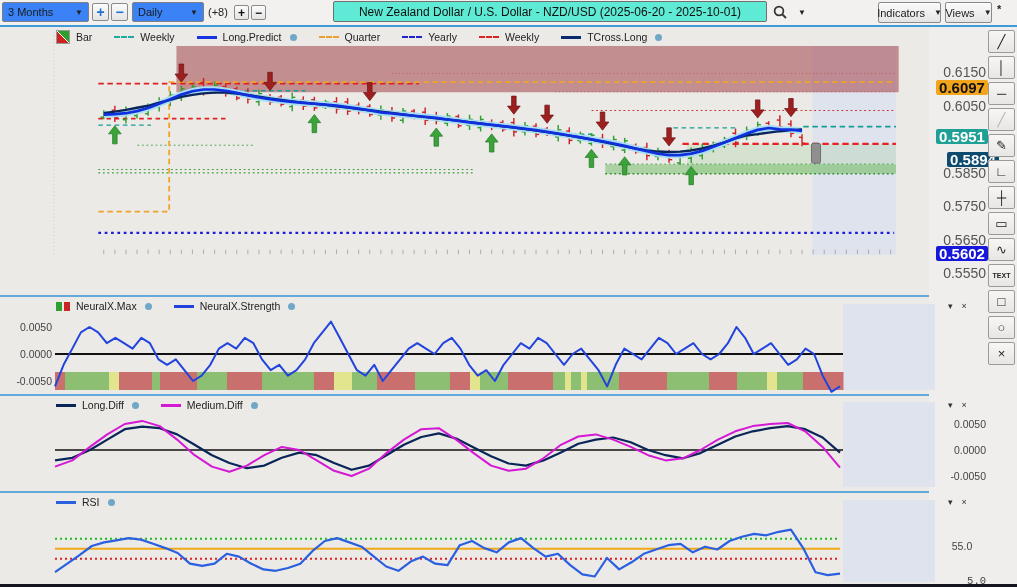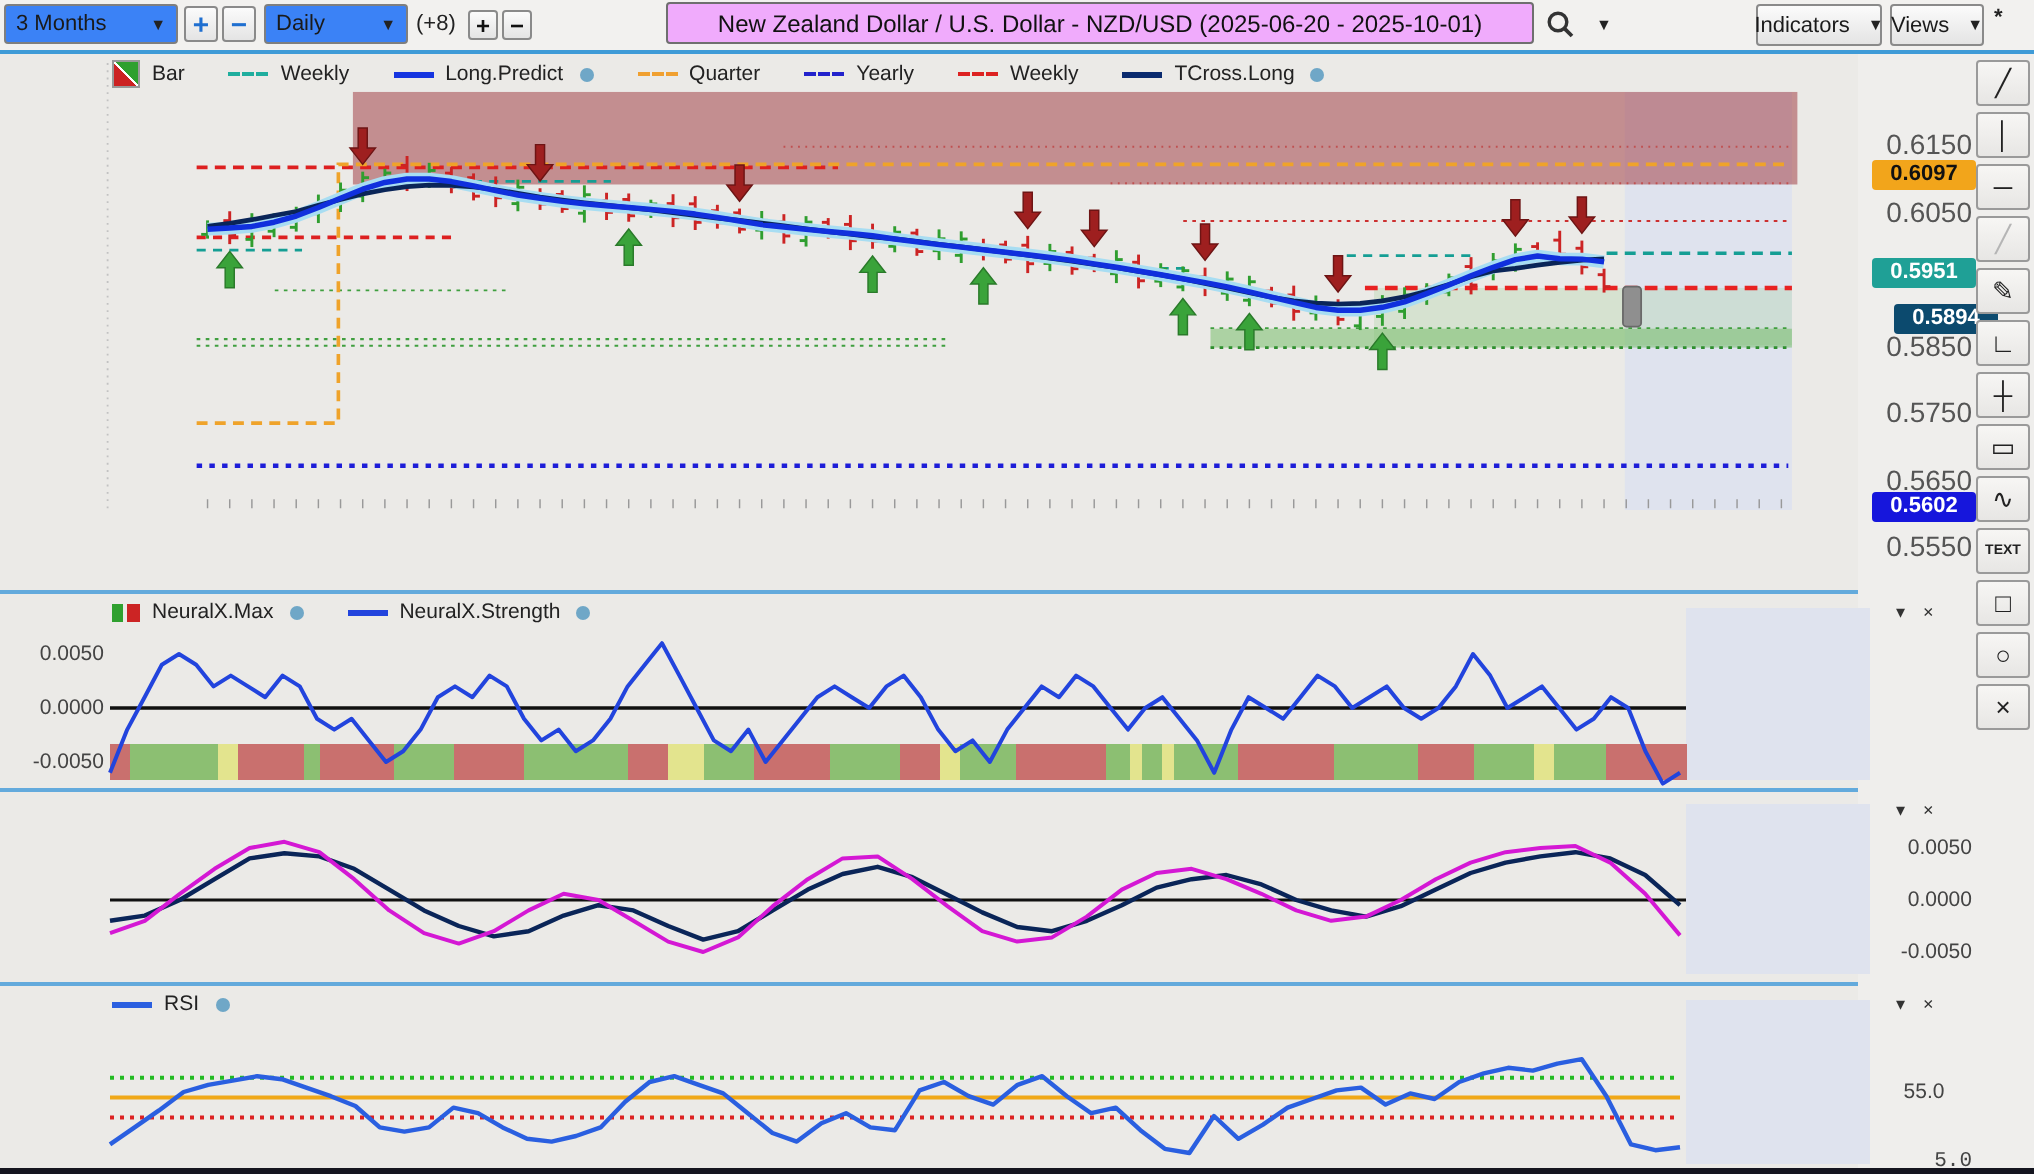--- a/index.html
+++ b/index.html
@@ -9,21 +9,21 @@
   .toolbar{position:absolute;left:0;top:0;width:1017px;height:25px;background:#f2f1ef;
            border-bottom:2px solid #3f9bd7;z-index:30;}
   .tb{position:absolute;box-sizing:border-box;font-size:11px;color:#1a1a1a;}
   .select{background:#3b82f6;border:1px solid #7f7f7f;border-radius:2px;display:flex;align-items:center;
           justify-content:space-between;padding:0 5px;height:20px;top:2px;cursor:default;}
   .caret{font-size:8px;color:#222;margin-left:4px;}
   .btn{background:linear-gradient(#fbfbfb,#e4e4e4);border:1px solid #8a8a8a;border-radius:2px;
        display:flex;align-items:center;justify-content:center;cursor:default;}
   .btn.blue{color:#1f6fd0;font-weight:bold;font-size:14px;}
   .btn.small{font-weight:bold;font-size:12px;color:#111;}
-  .titlebox{background:#f0abfc;border:1px solid #6f6f6f;border-radius:2px;height:21px;top:1px;
+  .titlebox{background:#5eead4;border:1px solid #6f6f6f;border-radius:2px;height:21px;top:1px;
             display:flex;align-items:center;justify-content:center;font-size:12px;color:#111;}
   .plain-label{top:6px;font-size:11px;color:#222;}
   
   .section{position:absolute;left:0;width:929px;background:#ebeae7;}
   .section svg{position:absolute;left:0;top:0;}
   .sec-main{top:27px;height:268px;}
   .panel{border-top:2px solid #63aadc;}
   .sec-p1{top:295px;height:99px;}
   .sec-p2{top:394px;height:97px;}
   .sec-p3{top:491px;height:93px;}
@@ -32,21 +32,21 @@
   .legend{position:absolute;left:56px;top:3px;display:flex;align-items:center;gap:22px;
           font-size:10.5px;color:#222;z-index:5;}
   .legend .item{display:flex;align-items:center;gap:6px;}
   .sw-line{width:20px;height:0;}
   .sw-bar{width:12px;height:12px;background:linear-gradient(45deg,#cc2222 46%,#ffffff 46%,#ffffff 54%,#2fa02f 54%);border:1px solid #999;}
   .sw-nx{width:14px;height:9px;background:linear-gradient(90deg,#2fa02f 0 40%,transparent 40% 55%,#cc2424 55% 100%);}
   .info-dot{width:7px;height:7px;border-radius:50%;background:#6fa7c7;display:inline-block;margin-left:2px;}
   
   .price-label{position:absolute;left:936px;width:50px;text-align:right;font-size:14px;color:#555;}
   .price-badge{position:absolute;left:936px;width:52px;height:15px;border-radius:2px;text-align:center;
-               font-size:11px;font-weight:bold;line-height:15px;}
+               font-size:15px;font-weight:bold;line-height:15px;}
   .date-label{position:absolute;transform:translateX(-50%);font-size:10.5px;color:#333;top:281px;}
   .ptick-left{position:absolute;left:6px;width:46px;text-align:right;font-size:10.5px;color:#444;}
   .ptick-right{position:absolute;left:938px;width:48px;text-align:right;font-size:10.5px;color:#444;}
   .panel-ctrl{position:absolute;left:948px;top:4px;display:flex;gap:9px;font-size:9px;color:#333;z-index:6;}
   .panel-ctrl span{cursor:default;}
   
   .toolcol{position:absolute;left:988px;top:30px;width:28px;display:flex;flex-direction:column;gap:3px;z-index:40;}
   .toolbtn{width:25px;height:21px;background:linear-gradient(#f7f6f4,#e7e6e4);border:1px solid #9a9a9a;
            border-radius:2px;display:flex;align-items:center;justify-content:center;font-size:13px;color:#222;cursor:default;}
   .toolbtn.disabled{color:#b5b5b5;}
@@ -449,20 +449,32 @@
         <polyline points="55.0,384.4 63.6,362.8 72.3,346.6 80.9,330.4 89.5,325.0 98.1,330.4 106.8,341.2 115.4,335.8 124.0,341.2 132.6,346.6 141.3,335.8 149.9,341.2 158.5,357.4 167.1,362.8 175.8,357.4 184.4,368.2 193.0,379.0 201.6,373.6 210.3,362.8 218.9,346.6 227.5,341.2 236.2,346.6 244.8,335.8 253.4,341.2 262.0,357.4 270.7,368.2 279.3,362.8 287.9,373.6 296.5,368.2 305.2,357.4 313.8,341.2 322.4,330.4 331.0,319.6 339.7,335.8 348.3,352.0 356.9,368.2 365.5,373.6 374.2,362.8 382.8,379.0 391.4,368.2 400.1,357.4 408.7,346.6 417.3,341.2 425.9,346.6 434.6,352.0 443.2,341.2 451.8,335.8 460.4,346.6 469.1,362.8 477.7,373.6 486.3,368.2 494.9,379.0 503.6,362.8 512.2,352.0 520.8,341.2 529.5,346.6 538.1,335.8 546.7,341.2 555.3,352.0 564.0,362.8 572.6,352.0 581.2,346.6 589.8,357.4 598.5,368.2 607.1,384.4 615.7,362.8 624.3,346.6 633.0,352.0 641.6,357.4 650.2,346.6 658.8,335.8 667.5,341.2 676.1,352.0 684.7,346.6 693.4,341.2 702.0,352.0 710.6,357.4 719.2,352.0 727.9,341.2 736.5,325.0 745.1,335.8 753.7,352.0 762.4,346.6 771.0,341.2 779.6,352.0 788.2,362.8 796.9,357.4 805.5,346.6 814.1,352.0 822.7,373.6 831.4,389.8 840.0,384.4" fill="none" stroke="#2244dd" stroke-width="2" stroke-linejoin="round"></polyline>
       </svg>
     <div id="p1-ticks">
         <div class="ptick-left" style="top: 24px;">0.0050</div>
         <div class="ptick-left" style="top: 51px;">0.0000</div>
         <div class="ptick-left" style="top: 78px;">-0.0050</div>
       </div>
   </div>
 
   <div class="section panel sec-p2">
+    <div class="legend" id="legend-p2">
+        <div class="item">
+          <div class="sw-line" style="border-top: 3px solid rgb(10, 37, 88);"></div>
+          <span>Long.Diff</span>
+          <div class="info-dot"></div>
+        </div>
+        <div class="item">
+          <div class="sw-line" style="border-top: 3px solid rgb(212, 24, 212);"></div>
+          <span>Medium.Diff</span>
+          <div class="info-dot"></div>
+        </div>
+      </div>
     <div class="panel-ctrl">
       <span>▾</span>
       <span>×</span>
     </div>
     <svg id="p2-svg" width="1017" height="97" viewBox="0 394 1017 97">
         <rect x="843" y="400" width="92" height="85" fill="#dfe3ee"></rect>
         <line x1="55" x2="843" y1="448" y2="448" stroke="#111" stroke-width="1.5"></line>
         <polyline points="55.0,458.4 72.4,455.8 89.9,448.0 107.3,437.6 124.8,427.2 142.2,424.6 159.7,426.2 177.1,432.4 194.6,442.8 212.0,453.2 229.4,461.0 246.9,466.2 264.3,463.6 281.8,455.8 299.2,450.6 316.7,453.2 334.1,461.0 351.6,467.8 369.0,463.6 386.4,453.2 403.9,442.8 421.3,435.0 438.8,431.4 456.2,436.6 473.7,445.4 491.1,454.2 508.6,461.5 526.0,463.6 543.4,458.4 560.9,450.6 578.3,441.8 595.8,437.6 613.2,435.5 630.7,440.2 648.1,448.0 665.6,453.2 683.0,456.3 700.4,451.1 717.9,442.8 735.3,434.5 752.8,429.3 770.2,426.2 787.7,424.1 805.1,427.2 822.6,435.5 840.0,450.6" fill="none" stroke="#0a2558" stroke-width="2.2" stroke-linejoin="round"></polyline>
         <polyline points="55.0,464.6 72.4,458.4 89.9,444.9 107.3,432.4 124.8,422.0 142.2,418.9 159.7,424.1 177.1,437.6 194.6,453.2 212.0,464.6 229.4,469.8 246.9,463.6 264.3,453.2 281.8,444.9 299.2,448.0 316.7,458.4 334.1,468.8 351.6,474.0 369.0,466.7 386.4,451.1 403.9,437.6 421.3,427.2 438.8,426.2 456.2,437.6 473.7,451.1 491.1,463.6 508.6,468.8 526.0,466.7 543.4,456.3 560.9,442.8 578.3,434.5 595.8,432.4 613.2,437.6 630.7,444.9 648.1,453.2 665.6,458.4 683.0,456.3 700.4,448.0 717.9,437.6 735.3,429.3 752.8,424.1 770.2,422.0 787.7,421.0 805.1,429.3 822.6,444.9 840.0,465.7" fill="none" stroke="#d418d4" stroke-width="2" stroke-linejoin="round"></polyline>
       </svg>

